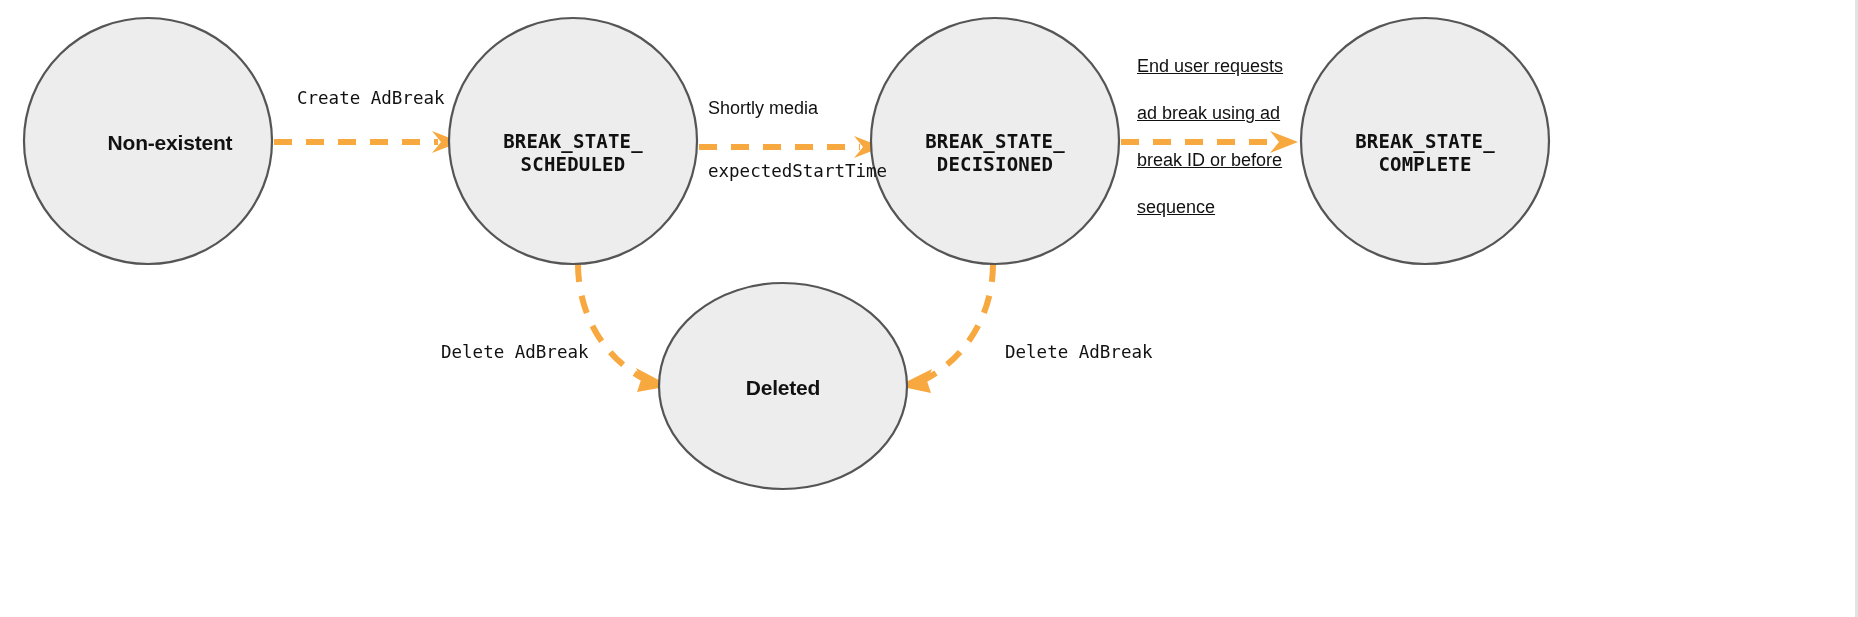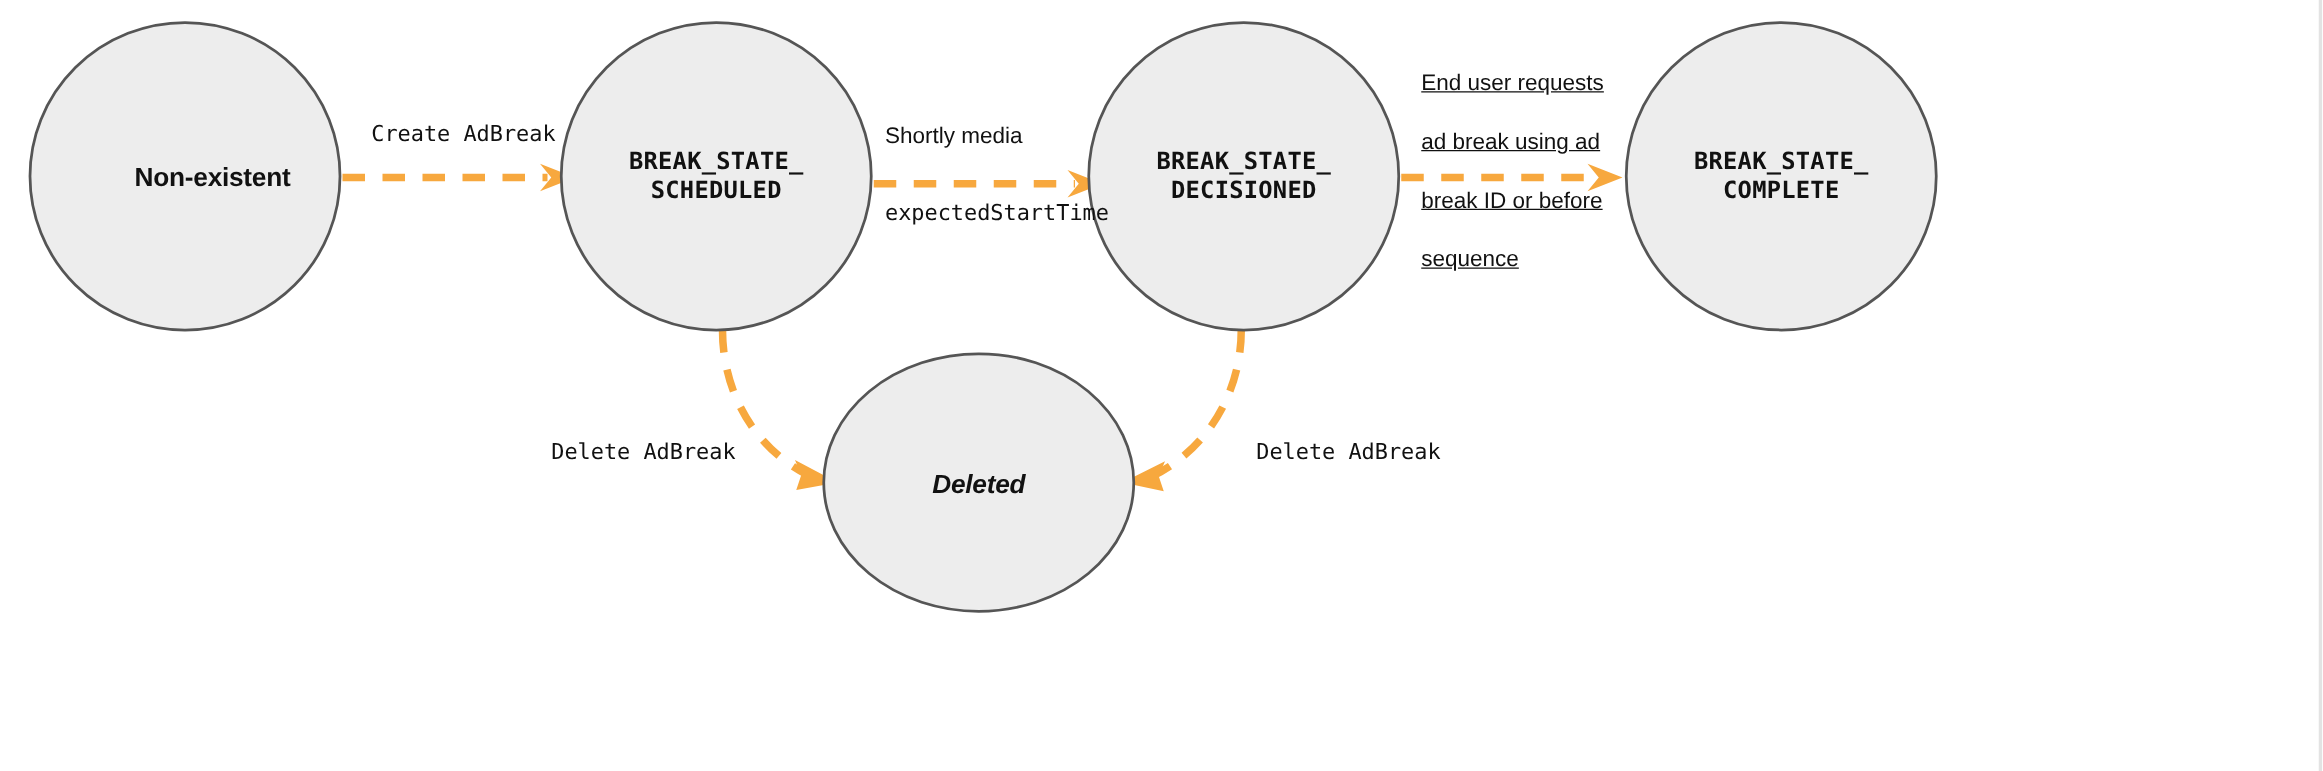--- a/index.html
+++ b/index.html
@@ -51,32 +51,32 @@
   }
   .node-label.sans {
     font-family: "Liberation Sans", sans-serif;
     font-size: 21px;
     letter-spacing: -0.2px;
   }
   .node-label.mono {
     font-family: "DejaVu Sans Mono", monospace;
     font-size: 19px;
     letter-spacing: 0.2px;
+    margin-top: 12px;
   }
   .edge-label {
     position: absolute;
     color: #111111;
     line-height: 1.30;
     white-space: pre-line;
     pointer-events: none;
   }
   .edge-label.mono {
     font-family: "DejaVu Sans Mono", monospace;
     font-size: 17.5px;
-    margin-top: 10px;
   }
   .edge-label.sans {
     font-family: "Liberation Sans", sans-serif;
     font-size: 18px;
     text-decoration: underline;
   }
   .edge-label.mixed-sans {
     font-family: "Liberation Sans", sans-serif;
     font-size: 18px;
   }
@@ -147,21 +147,21 @@
 
   <div class="node-label mono" style="left:449px; top:118px; width:248px;">BREAK_STATE_
 SCHEDULED</div>
 
   <div class="node-label mono" style="left:871px; top:118px; width:248px;">BREAK_STATE_
 DECISIONED</div>
 
   <div class="node-label mono" style="left:1301px; top:118px; width:248px;">BREAK_STATE_
 COMPLETE</div>
 
-  <div class="node-label sans" style="left:659px; top:375px; width:248px;font-style:italic;">Deleted</div>
+  <div class="node-label sans" style="left:659px; top:375px; width:248px;">Deleted</div>
 
   <div class="edge-label mono" style="left:297px; top:87px;">Create AdBreak</div>
 
   <div class="edge-label mixed-sans" style="left:708px; top:74px;">
     <span class="sans-line">Shortly media</span>
     <span class="mono-line">expectedStartTime</span>
   </div>
 
   <div class="edge-label sans" style="left:1137px; top:32px;">
     <span class="sans-line">End user requests</span>

